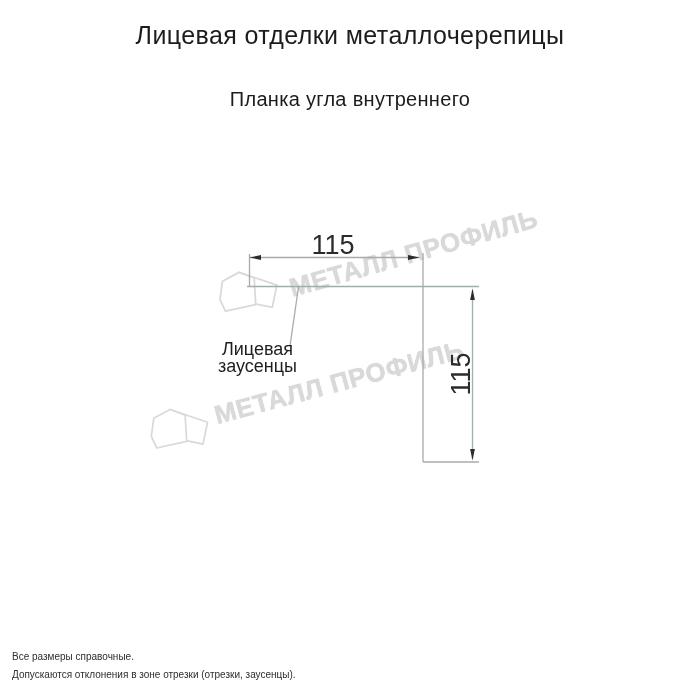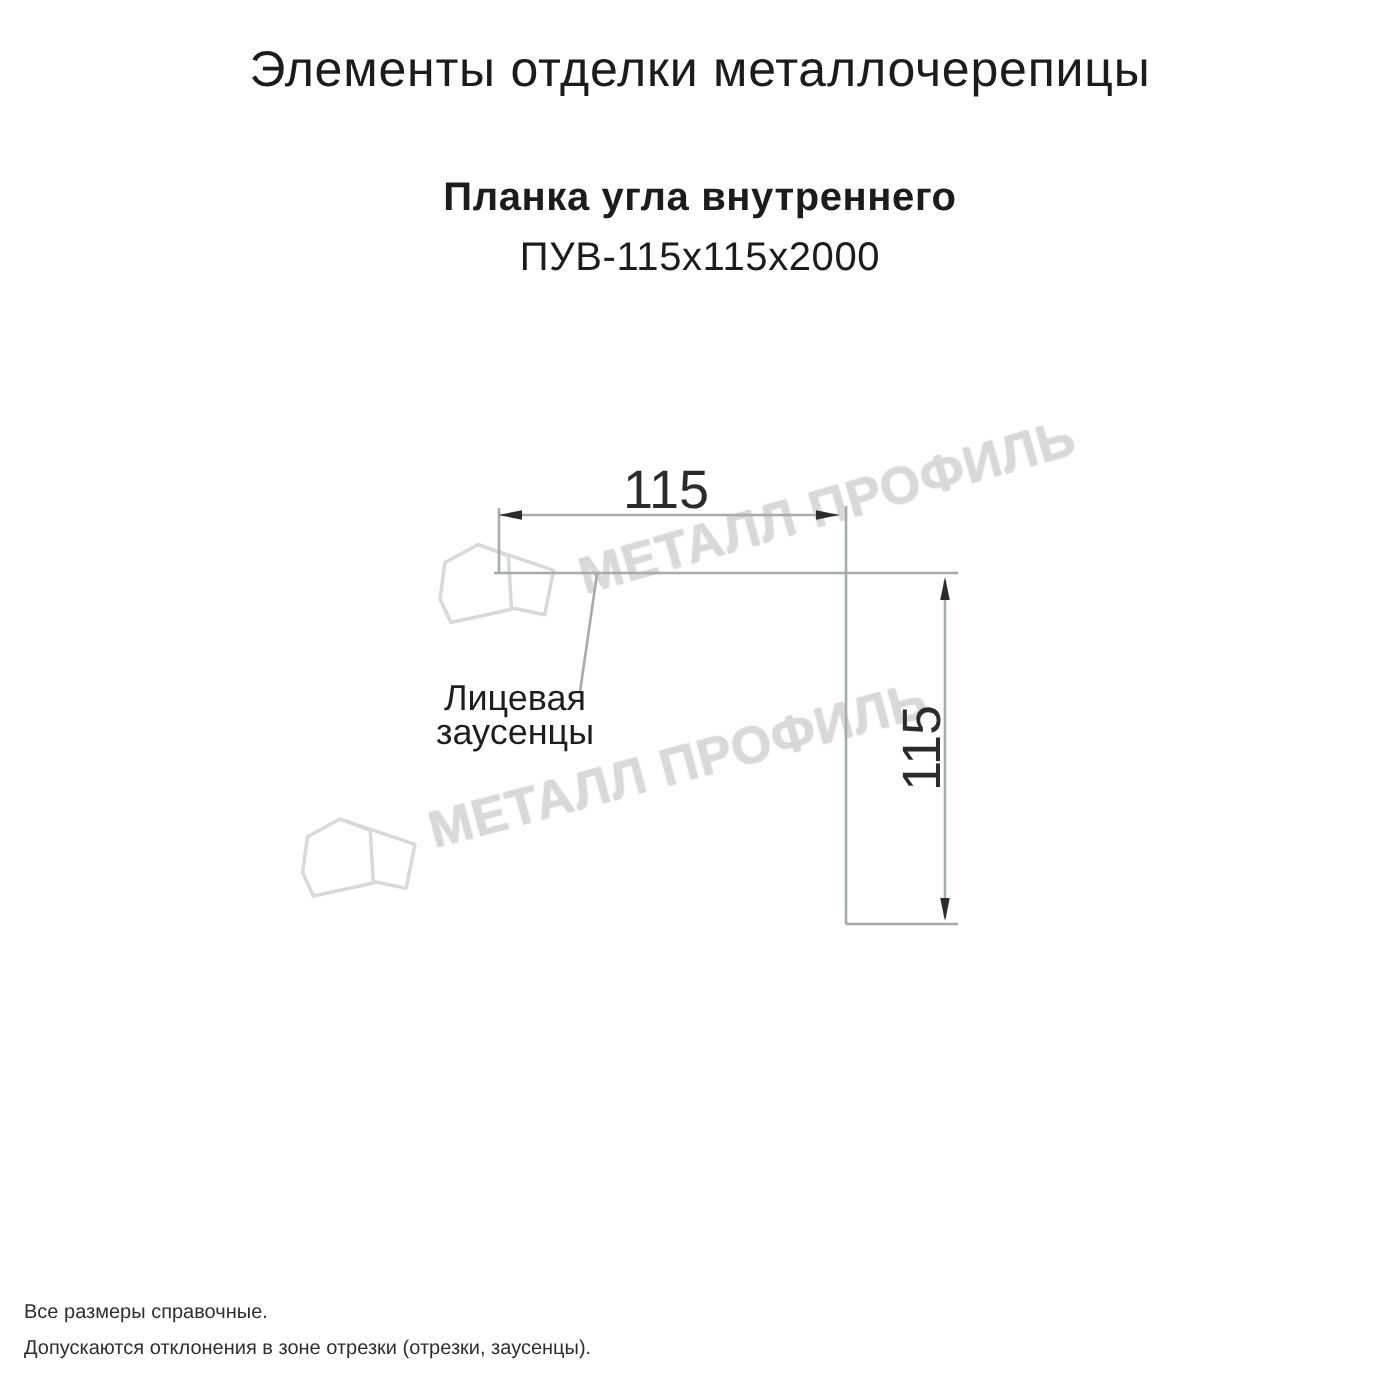--- a/index.html
+++ b/index.html
@@ -6,21 +6,21 @@
   .page{
     position:relative;width:700px;height:700px;background:#ffffff;overflow:hidden;
     font-family:"Liberation Sans", sans-serif;color:#1e1e1e;
   }
   .title{
     position:absolute;left:0;top:21px;width:700px;text-align:center;
     font-size:25px;font-weight:400;letter-spacing:0.4px;color:#1c1c1c;
   }
   .product-name{
     position:absolute;left:0;top:88px;width:700px;text-align:center;
-    font-size:20px;font-weight:700;letter-spacing:0.3px;color:#1c1c1c;
+    font-size:20px;font-weight:400;letter-spacing:0.3px;color:#1c1c1c;
   }
   .product-code{
     position:absolute;left:0;top:118px;width:700px;text-align:center;
     font-size:20px;font-weight:400;letter-spacing:0.3px;color:#1c1c1c;
   }
   
   .wm-house{position:absolute;}
   .wm-text{
     position:absolute;font-size:26px;font-weight:700;letter-spacing:0.5px;
     color:#d9d9d9;white-space:nowrap;transform-origin:left top;
@@ -47,23 +47,22 @@
   .footer{
     position:absolute;left:12px;top:648px;width:650px;
     font-size:10px;line-height:18px;color:#2e2e2e;
   }
 </style>
 </head>
 <body>
 
 <div class="page">
 
-  <div class="title">Элементы отделки металлочерепицы</div>
+  <div class="title">Лицевая отделки металлочерепицы</div>
   <div class="product-name">Планка угла внутреннего</div>
-  <div class="product-code">ПУВ-115х115х2000</div>
 
   <svg class="wm-house wm1-house" viewBox="0 0 80 52" aria-hidden="true">
     <polygon points="34,6 74,27 65,51 44,43" fill="#ffffff" stroke="#d9d9d9" stroke-width="2" stroke-linejoin="round"></polygon>
     <polygon points="8,33 14,13 34,6 50,15 47,45 12,47" fill="#ffffff" stroke="#d9d9d9" stroke-width="2" stroke-linejoin="round"></polygon>
   </svg>
   <div class="wm-text wm1-text">МЕТАЛЛ ПРОФИЛЬ</div>
 
   <svg class="wm-house wm2-house" viewBox="0 0 80 52" aria-hidden="true">
     <polygon points="34,6 74,27 65,51 44,43" fill="#ffffff" stroke="#d9d9d9" stroke-width="2" stroke-linejoin="round"></polygon>
     <polygon points="8,33 14,13 34,6 50,15 47,45 12,47" fill="#ffffff" stroke="#d9d9d9" stroke-width="2" stroke-linejoin="round"></polygon>

